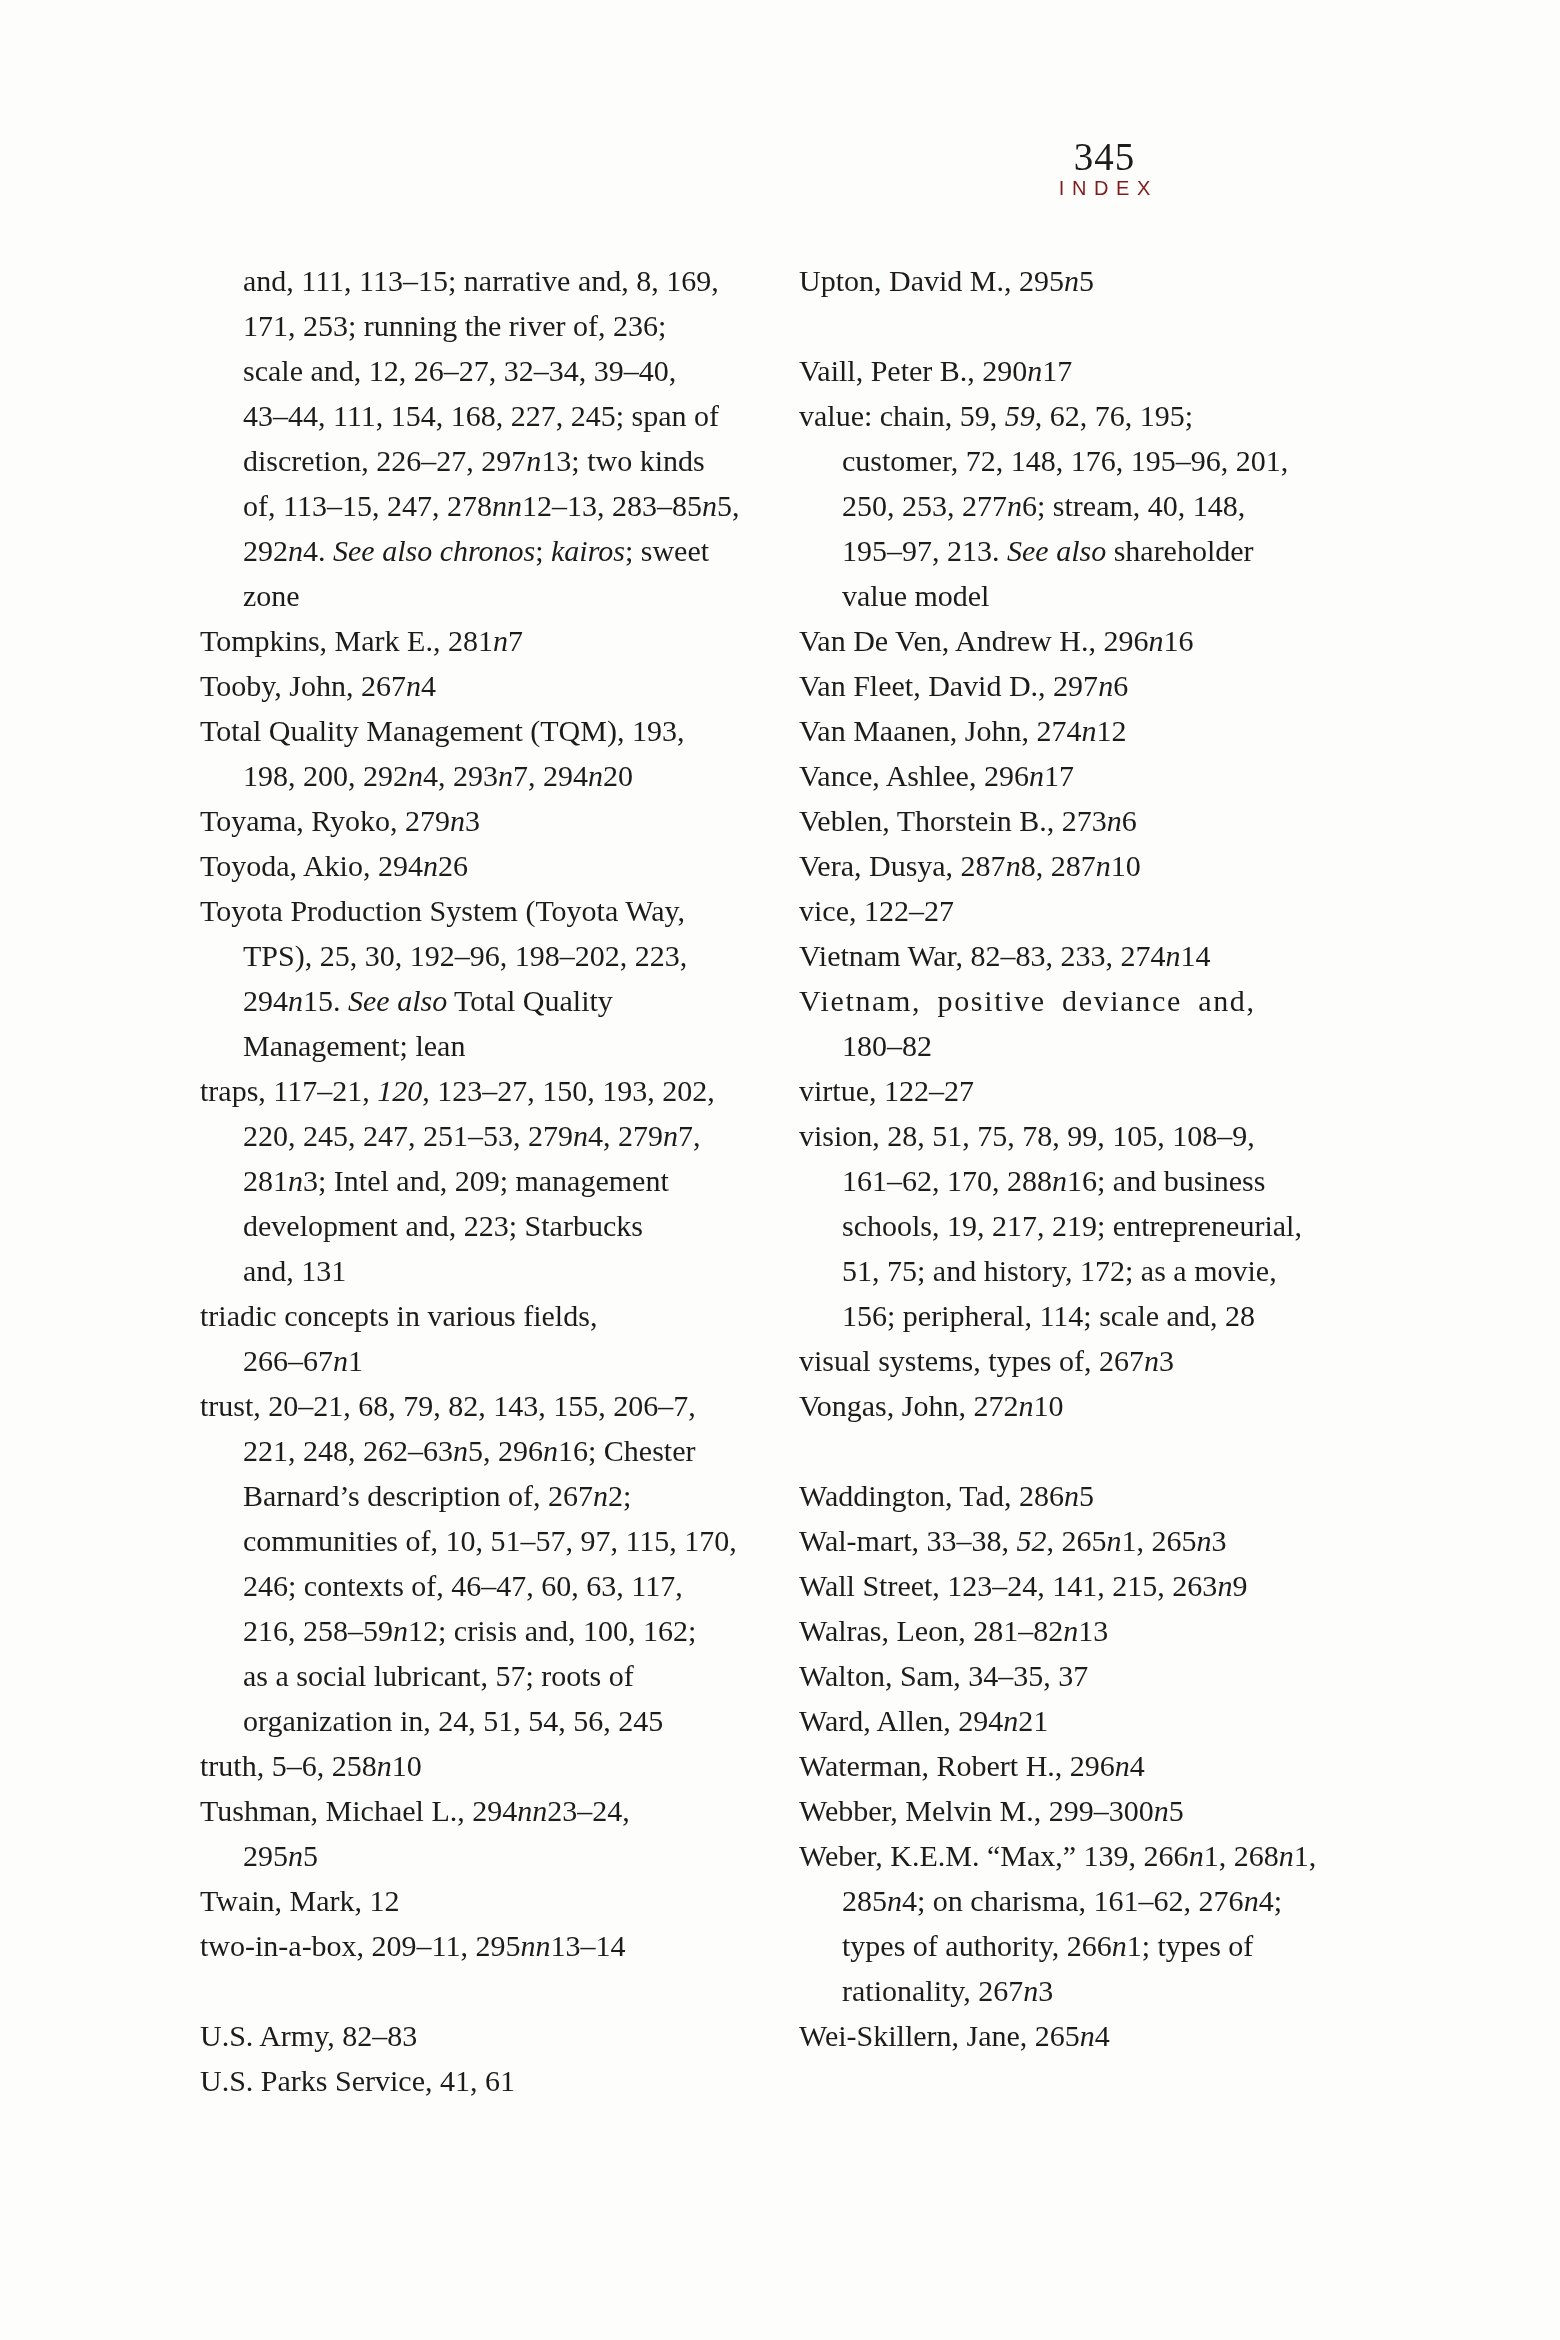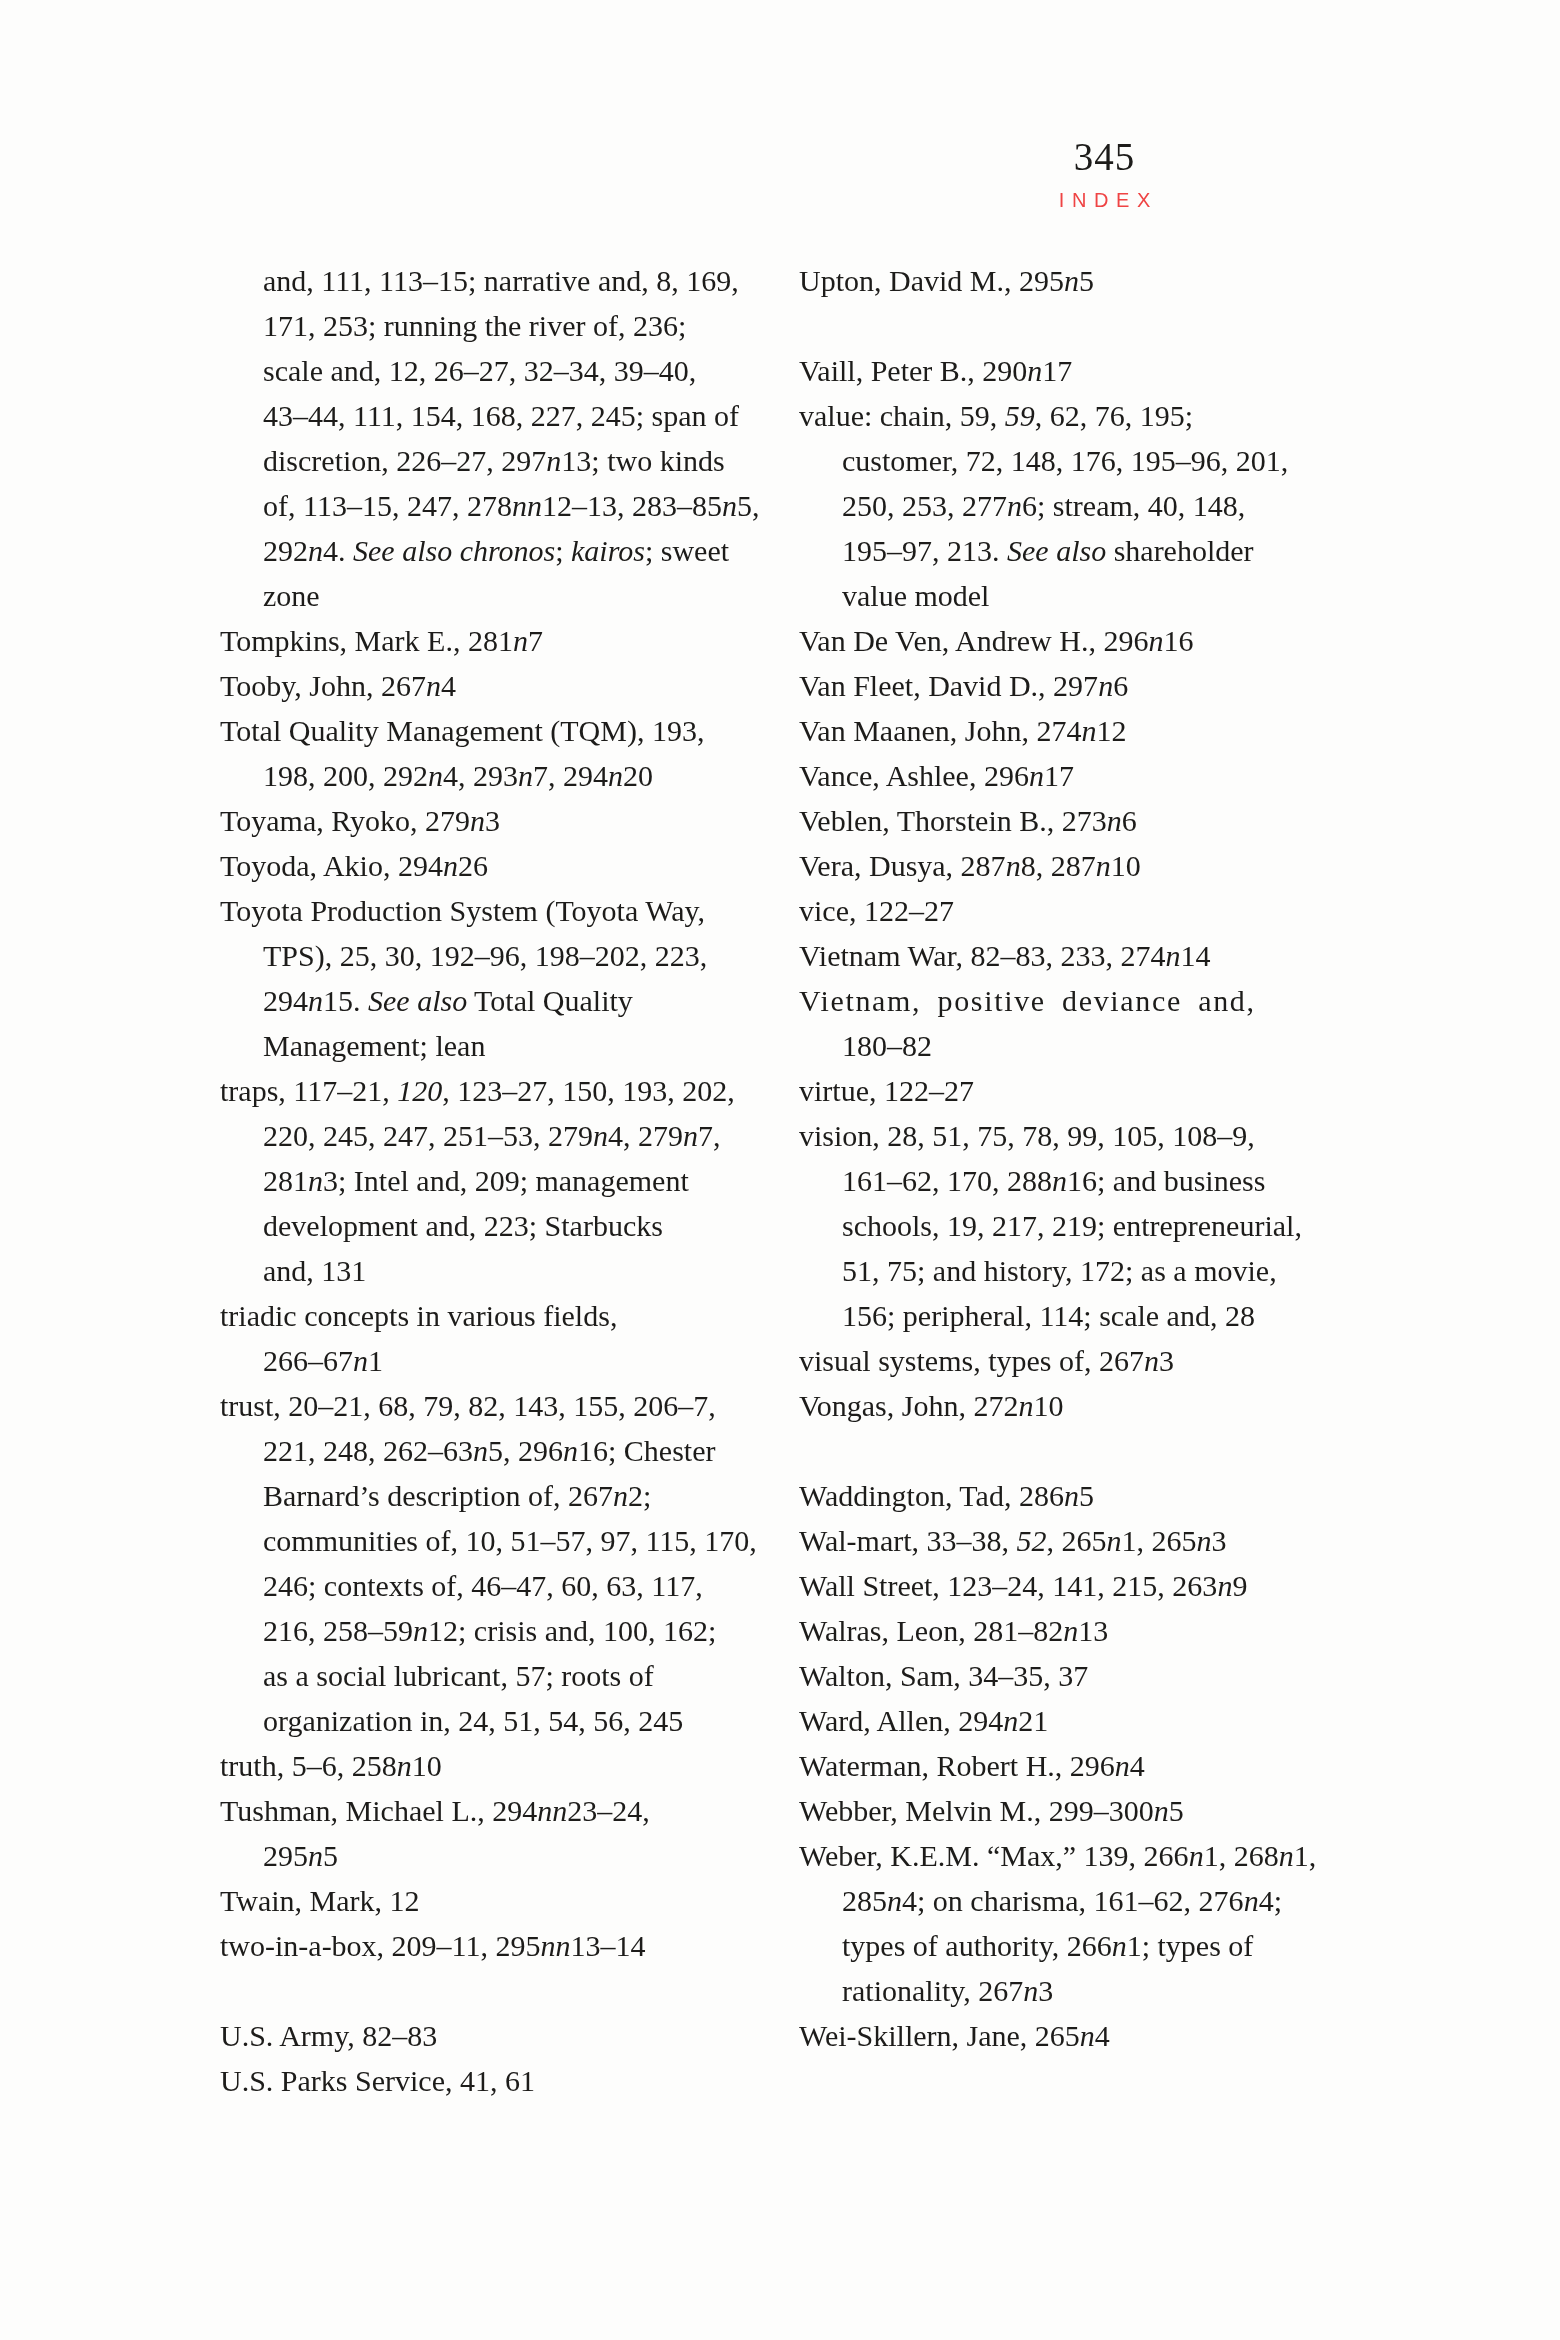--- a/index.html
+++ b/index.html
@@ -21,35 +21,35 @@
     left: 961px;
     width: 287px;
     text-align: center;
   }
   .page-number {
     font-size: 39px;
     line-height: 34px;
     letter-spacing: 1px;
   }
   .page-label {
-    margin-top: 15px;
+    margin-top: 3px;
     font-size: 20px;
     line-height: 23px;
     letter-spacing: 7.6px;
     text-indent: 7.6px; 
-    color: #ef4444;
+    color: #7f1d1d;
     font-family: "Liberation Sans", sans-serif;
     font-weight: 400;
   }
   .col {
     position: absolute;
     top: 258px;
     width: 583px;
   }
-  #col-left  { left: 220px; }
+  #col-left  { left: 200px; }
   #col-right { left: 799px; }
   .line {
     font-size: 30px;
     line-height: 45px;
     height: 45px;
     white-space: nowrap;
   }
   .line.indent { padding-left: 43px; }
   .line.blank  { height: 45px; }
   .line em { font-style: italic; }

